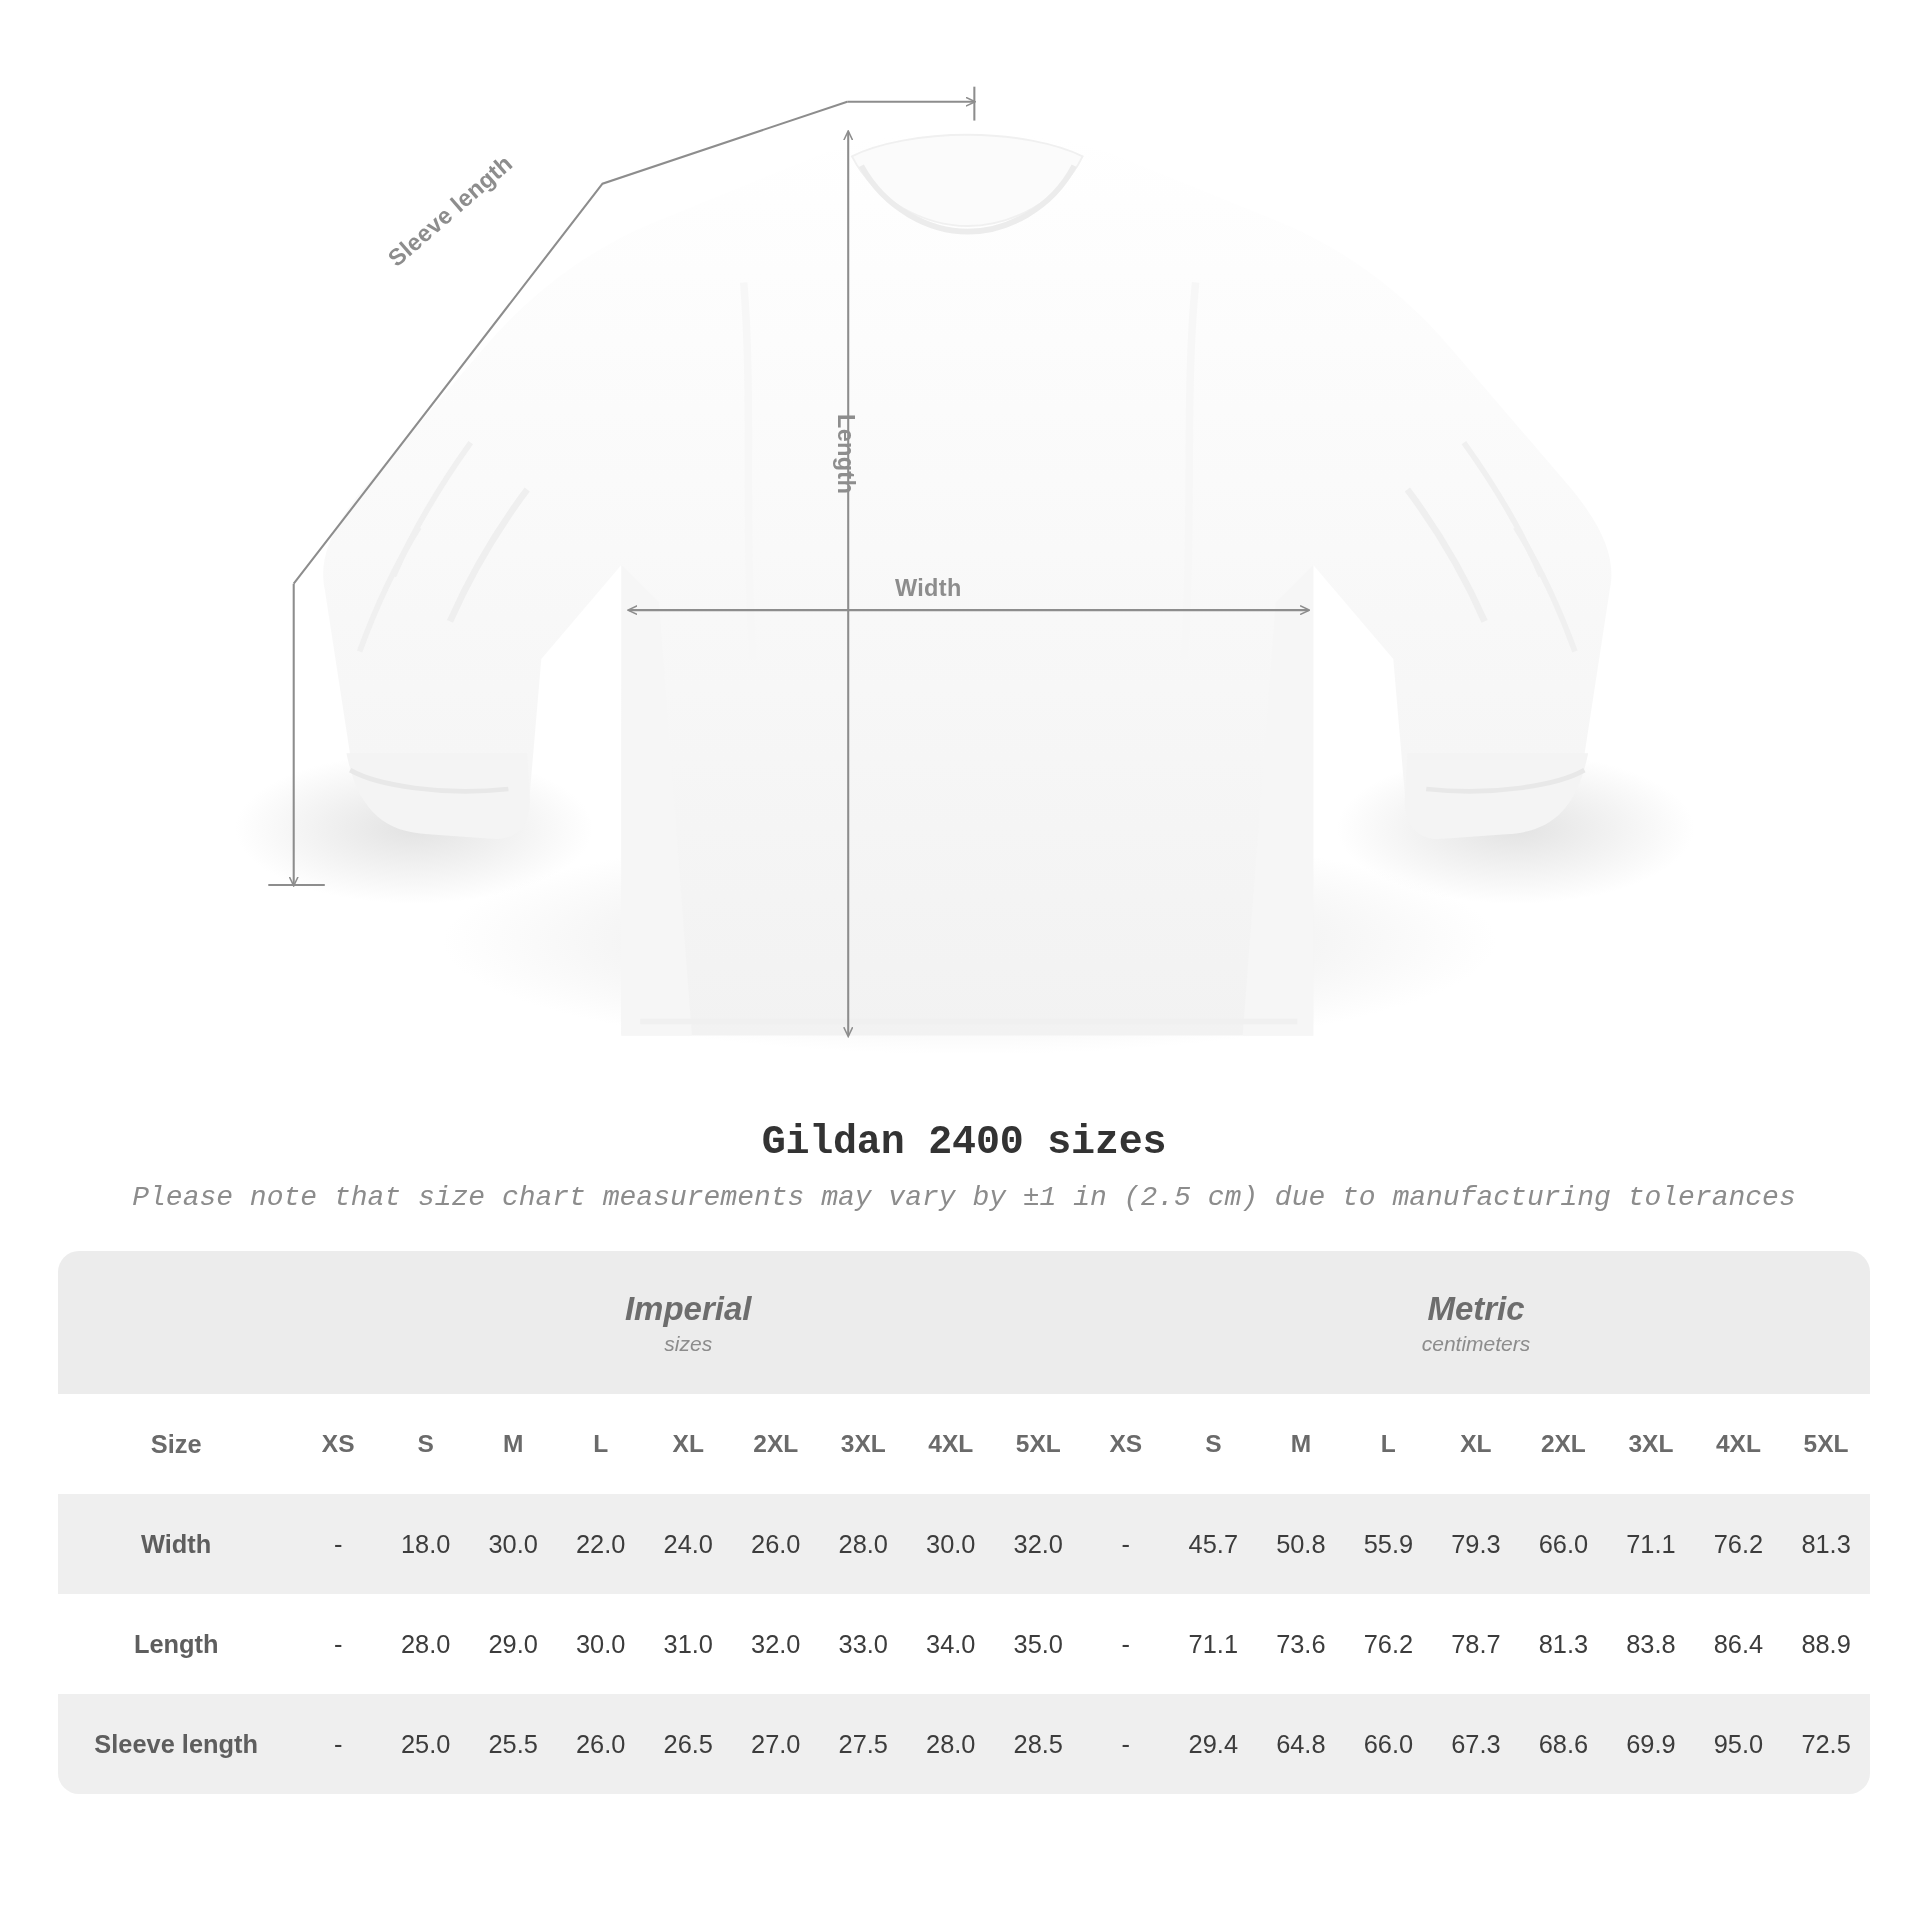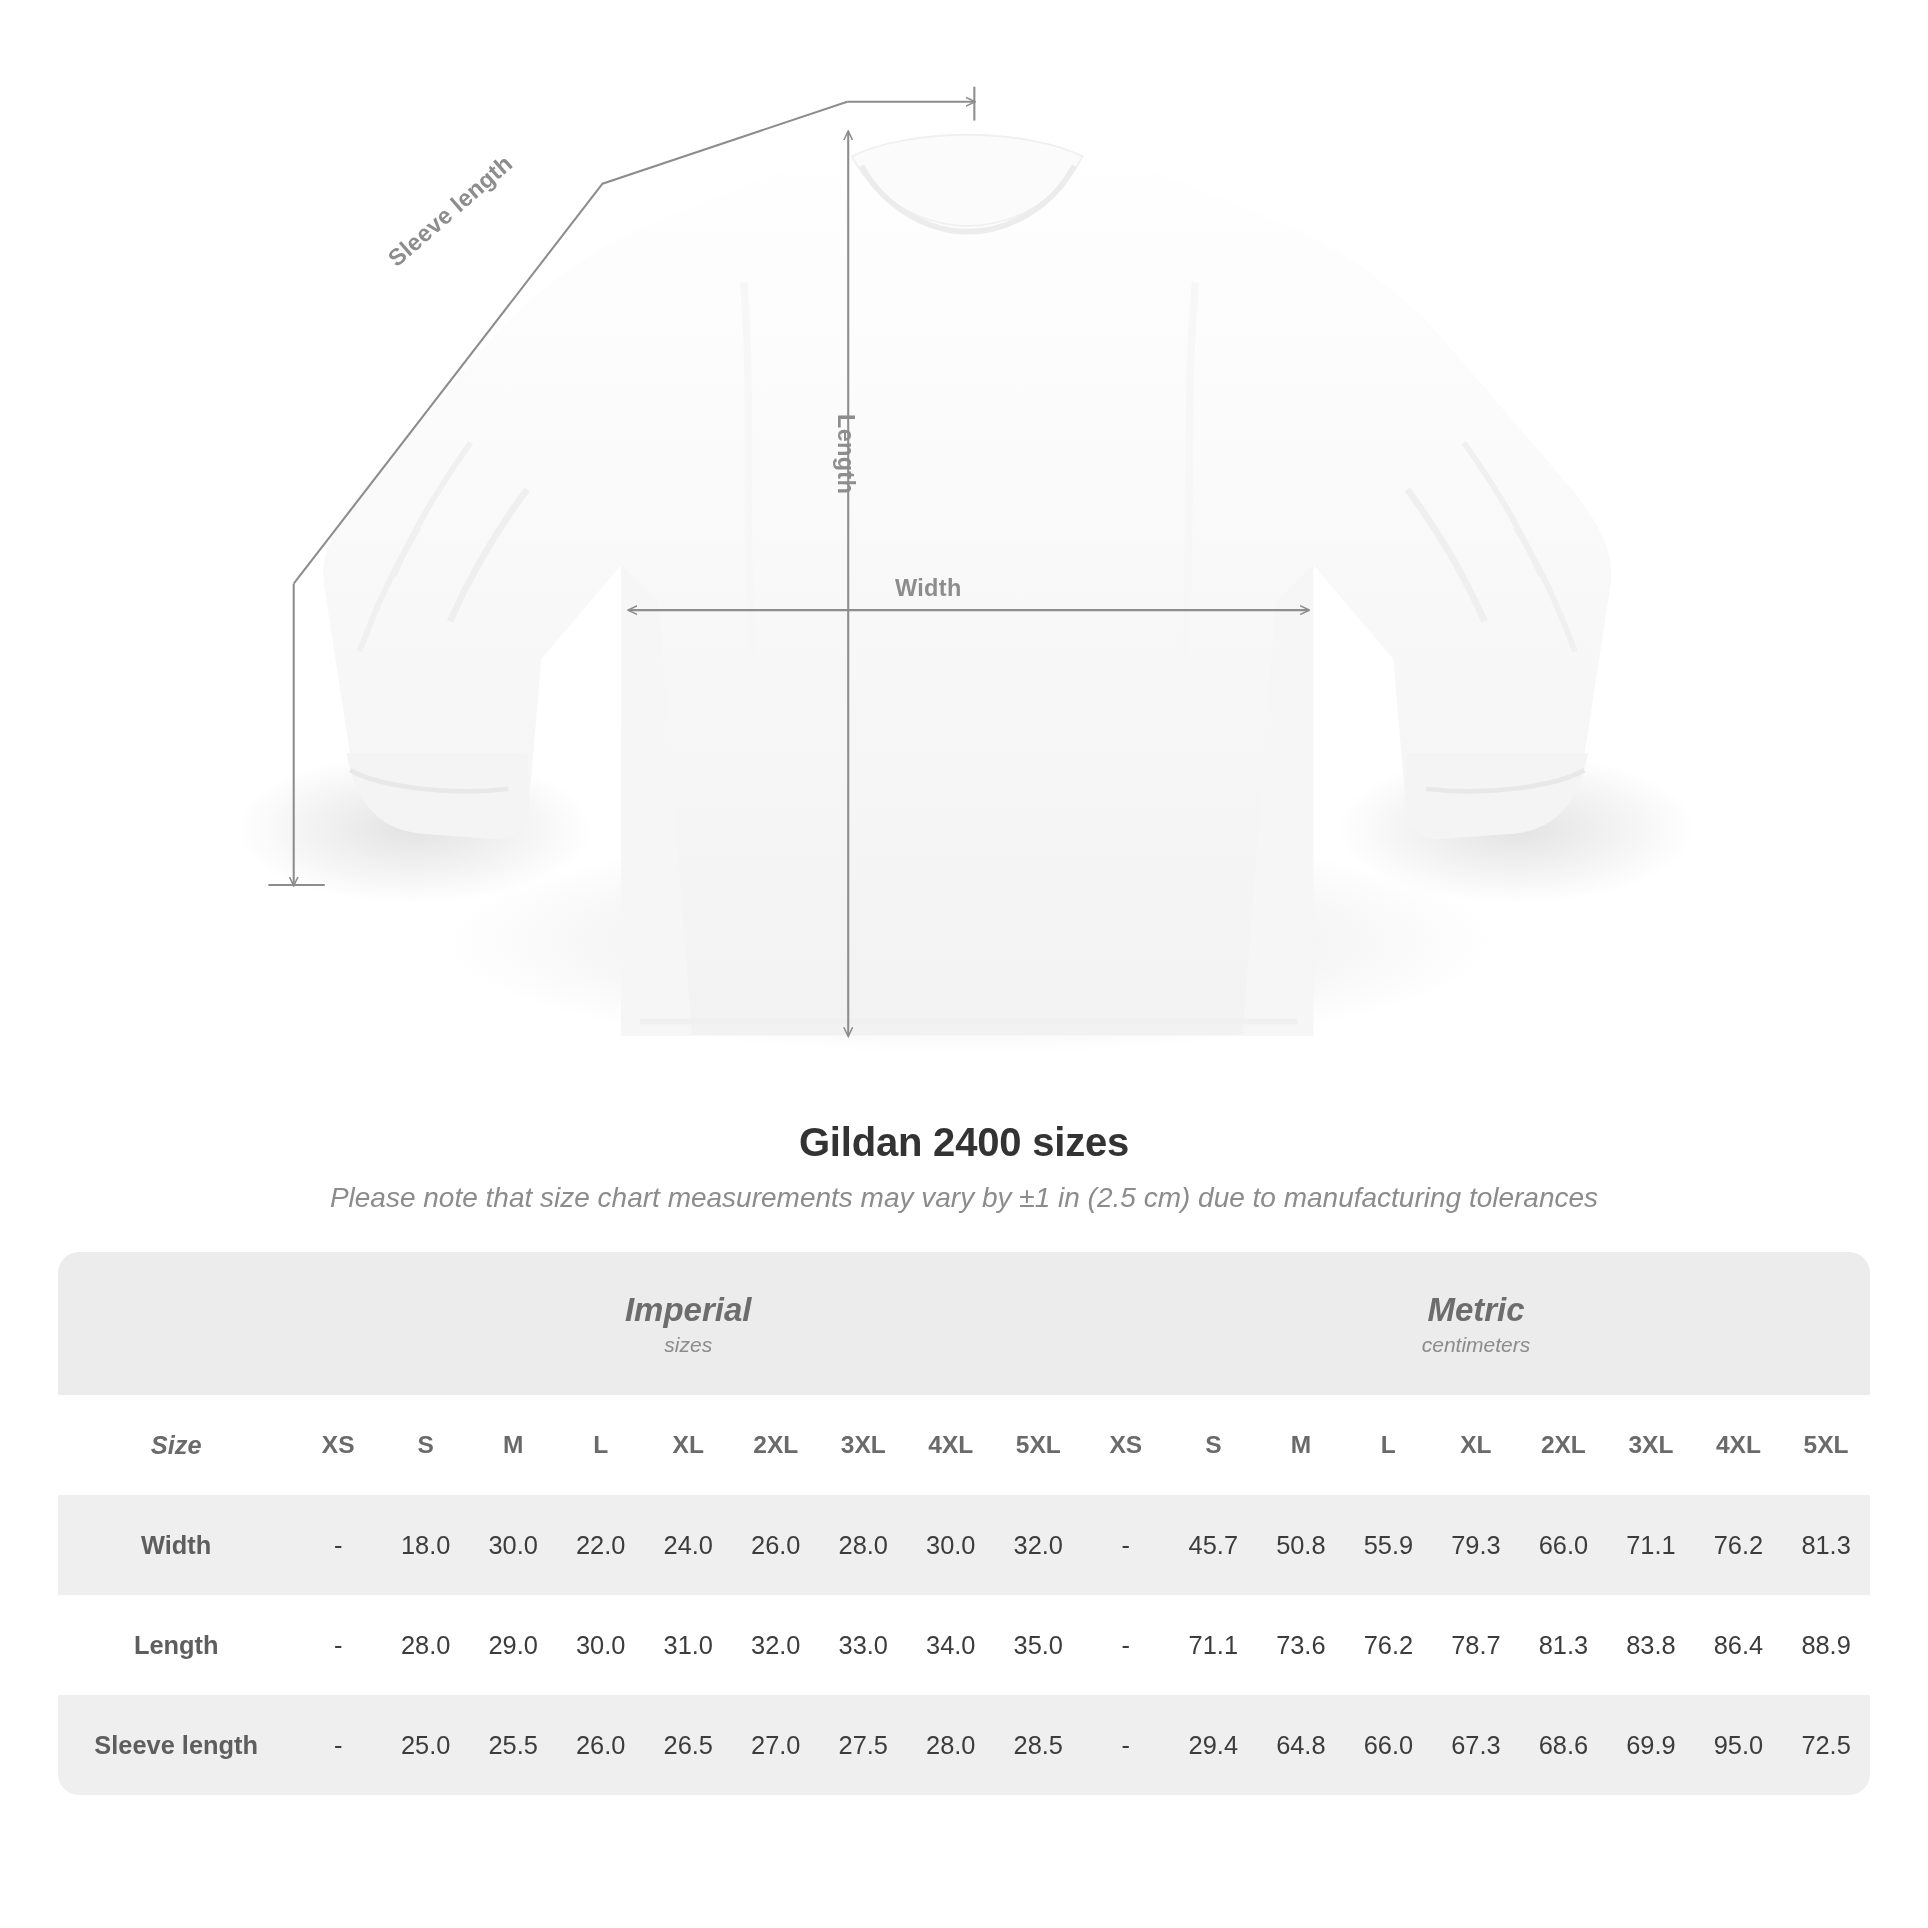--- a/index.html
+++ b/index.html
@@ -56,20 +56,21 @@
   }
   .dim-label.width {
     left: 895px;
     top: 575px;
   }
 
   
   .title-block {
     text-align: center;
     margin-top: 9.4px;
+    font-family: Liberation Mono, monospace;
   }
   .chart-title {
     font-size: 40px;
     font-weight: bold;
     color: #333333;
     margin: 0 0 17px 0;
     letter-spacing: -0.2px;
   }
   .chart-note {
     font-size: 28px;
@@ -119,21 +120,20 @@
   
   .head-row td {
     background: #ffffff;
     height: 98px;
     font-size: 24.5px;
     font-weight: bold;
     color: #6a6a6a;
   }
   .head-row td.rowlabel {
     font-size: 25.4px;
-    font-style: italic;
   }
 
   
   .data-row td {
     height: 98px;
     font-size: 25.4px;
     color: #3c3c3c;
   }
   .data-row.odd td { background: #efefef; }
   .data-row.even td { background: #ffffff; }

